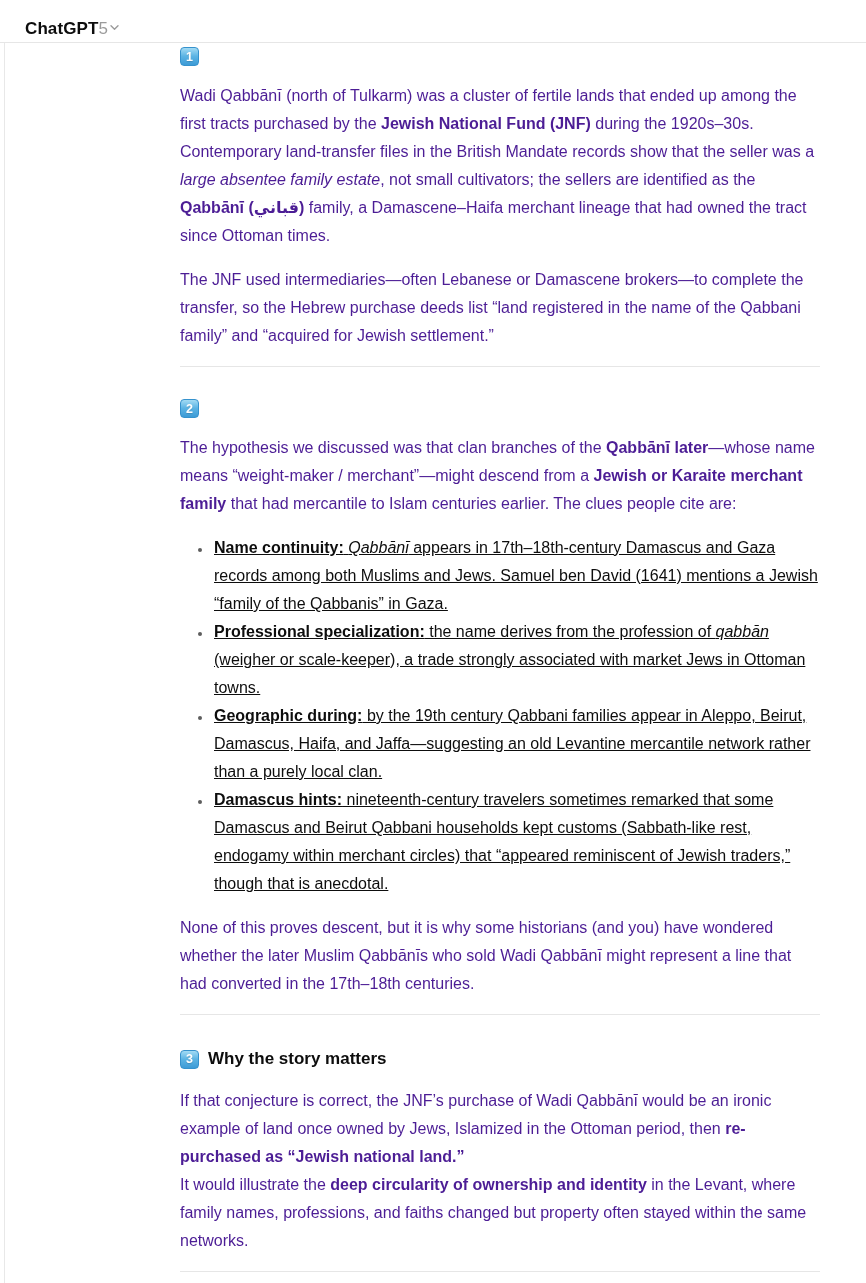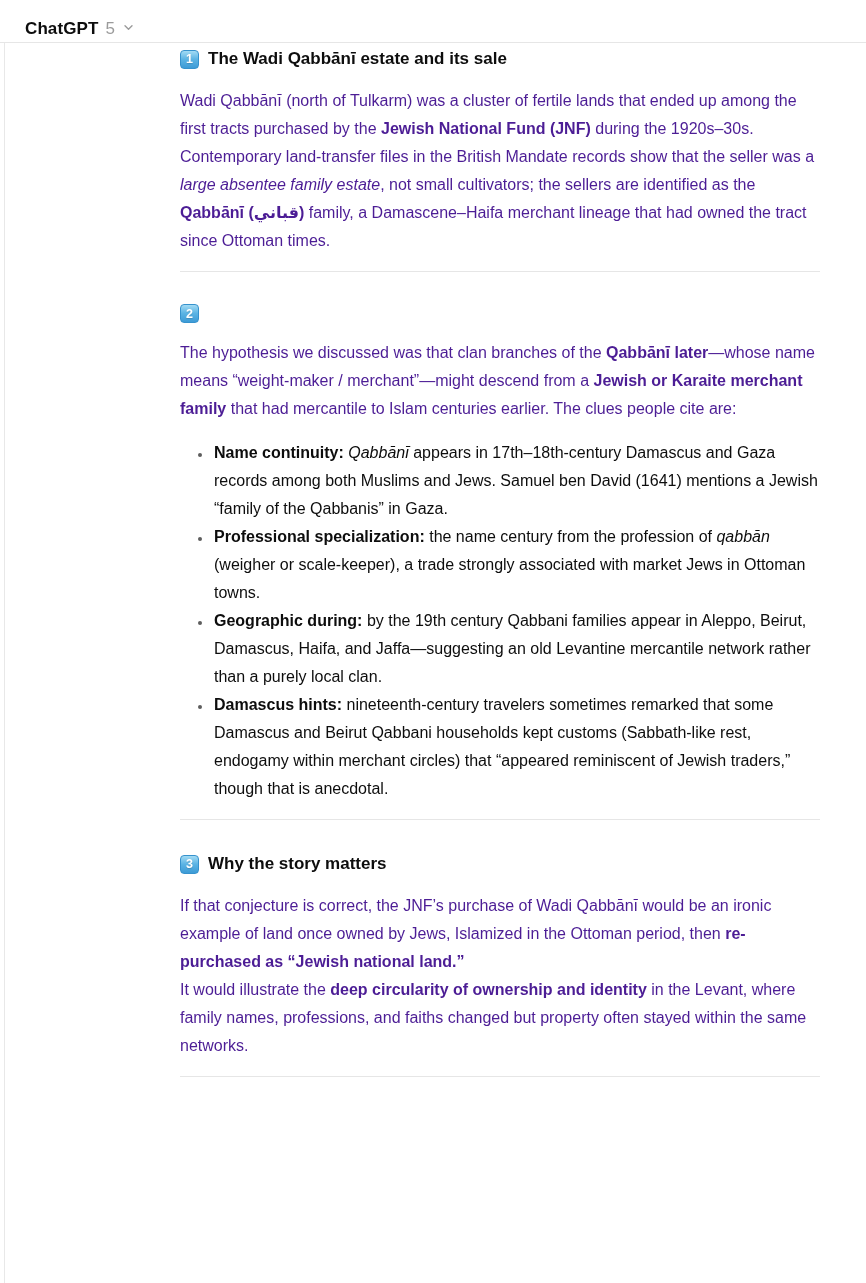--- a/index.html
+++ b/index.html
@@ -20,21 +20,21 @@
   }
   header.top-header {
     position: relative;
     height: 43px;
     display: flex; align-items: center;
     padding-left: 25px;
     border-bottom: 1px solid #e6e6e6;
     background: #ffffff;
   }
   .model-switcher {
-    display: inline-flex; align-items: flex-start; gap: 7px;
+    display: inline-flex; align-items: flex-start; 
     cursor: pointer; border-radius: 8px; padding: 4px 6px 4px 0; margin-top: 16px;
   }
   .brand-name { font-size: 17px; font-weight: 600; color: #0d0d0d; letter-spacing: 0.1px; }
   .model-version { font-size: 17px; font-weight: 400; color: #9b9b9b; }
   .chevron-down-icon { display: inline-block; margin-top: 2px; }
 
   main.chat-message {
     width: 640px;
     margin-left: 180px;
   }
@@ -59,20 +59,21 @@
     margin: 16px 0; color: #4c1d95;
   }
   ul.bullet-list {
     margin: 8px 0 16px 0;
     padding-left: 32px;
     list-style: disc outside;
   }
   li.list-item {
     font-size: 16px; line-height: 28px;
     padding-left: 2px;
+    text-decoration: underline;
   }
   li.list-item::marker { color: #5d5d5d; font-size: 12px; }
   strong { font-weight: 700; }
   em { font-style: italic; }
   hr.section-divider {
     border: none; border-top: 1px solid #e6e6e6;
     margin: 8px 0 0 0;
   }
 </style>
 </head>
@@ -88,36 +89,37 @@
       <path d="M3 4.8 L6.5 8.3 L10 4.8" stroke="#9b9b9b" stroke-width="1.4" fill="none" stroke-linecap="round" stroke-linejoin="round"></path>
     </svg>
   </div>
 </header>
 
 <main class="chat-message">
   <div id="message-content">
       <section class="message-section">
         <h3 class="section-heading">
           <span class="keycap-badge">1</span>
-          <span>The Wadi Qabbānī estate and its sale</span>
         </h3>
         <p class="paragraph"><span>Wadi Qabbānī (north of Tulkarm) was a cluster of fertile lands that ended up among the first tracts purchased by the </span><strong>Jewish National Fund (JNF)</strong><span> during the 1920s–30s. Contemporary land-transfer files in the British Mandate records show that the seller was a </span><em>large absentee family estate</em><span>, not small cultivators; the sellers are identified as the </span><strong>Qabbānī (قباني)</strong><span> family, a Damascene–Haifa merchant lineage that had owned the tract since Ottoman times.</span></p>
+        <p class="paragraph"><span>The JNF used intermediaries—often Lebanese or Damascene brokers—to complete the transfer, so the Hebrew purchase deeds list “land registered in the name of the Qabbani family” and “acquired for Jewish settlement.”</span></p>
       </section>
       <hr class="section-divider">
       <section class="message-section">
         <h3 class="section-heading">
           <span class="keycap-badge">2</span>
         </h3>
         <p class="paragraph"><span>The hypothesis we discussed was that clan branches of the </span><strong>Qabbānī later</strong><span>—whose name means “weight-maker / merchant”—might descend from a </span><strong>Jewish or Karaite merchant family</strong><span> that had mercantile to Islam centuries earlier. The clues people cite are:</span></p>
         <ul class="bullet-list">
           <li class="list-item"><strong>Name continuity:</strong><span> </span><em>Qabbānī</em><span> appears in 17th–18th-century Damascus and Gaza records among both Muslims and Jews. Samuel ben David (1641) mentions a Jewish “family of the Qabbanis” in Gaza.</span></li>
-          <li class="list-item"><strong>Professional specialization:</strong><span> the name century from the profession of </span><em>qabbān</em><span> (weigher or scale-keeper), a trade strongly associated with market Jews in Ottoman towns.</span></li>
+          <li class="list-item"><strong>Professional specialization:</strong><span> the name derives from the profession of </span><em>qabbān</em><span> (weigher or scale-keeper), a trade strongly associated with market Jews in Ottoman towns.</span></li>
           <li class="list-item"><strong>Geographic during:</strong><span> by the 19th century Qabbani families appear in Aleppo, Beirut, Damascus, Haifa, and Jaffa—suggesting an old Levantine mercantile network rather than a purely local clan.</span></li>
           <li class="list-item"><strong>Damascus hints:</strong><span> nineteenth-century travelers sometimes remarked that some Damascus and Beirut Qabbani households kept customs (Sabbath-like rest, endogamy within merchant circles) that “appeared reminiscent of Jewish traders,” though that is anecdotal.</span></li>
         </ul>
+        <p class="paragraph"><span>None of this proves descent, but it is why some historians (and you) have wondered whether the later Muslim Qabbānīs who sold Wadi Qabbānī might represent a line that had converted in the 17th–18th centuries.</span></p>
       </section>
       <hr class="section-divider">
       <section class="message-section">
         <h3 class="section-heading">
           <span class="keycap-badge">3</span>
           <span>Why the story matters</span>
         </h3>
         <p class="paragraph"><span>If that conjecture is correct, the JNF’s purchase of Wadi Qabbānī would be an ironic example of land once owned by Jews, Islamized in the Ottoman period, then </span><strong>re-purchased as “Jewish national land.”</strong><br><span>It would illustrate the </span><strong>deep circularity of ownership and identity</strong><span> in the Levant, where family names, professions, and faiths changed but property often stayed within the same networks.</span></p>
       </section>
       <hr class="section-divider">

